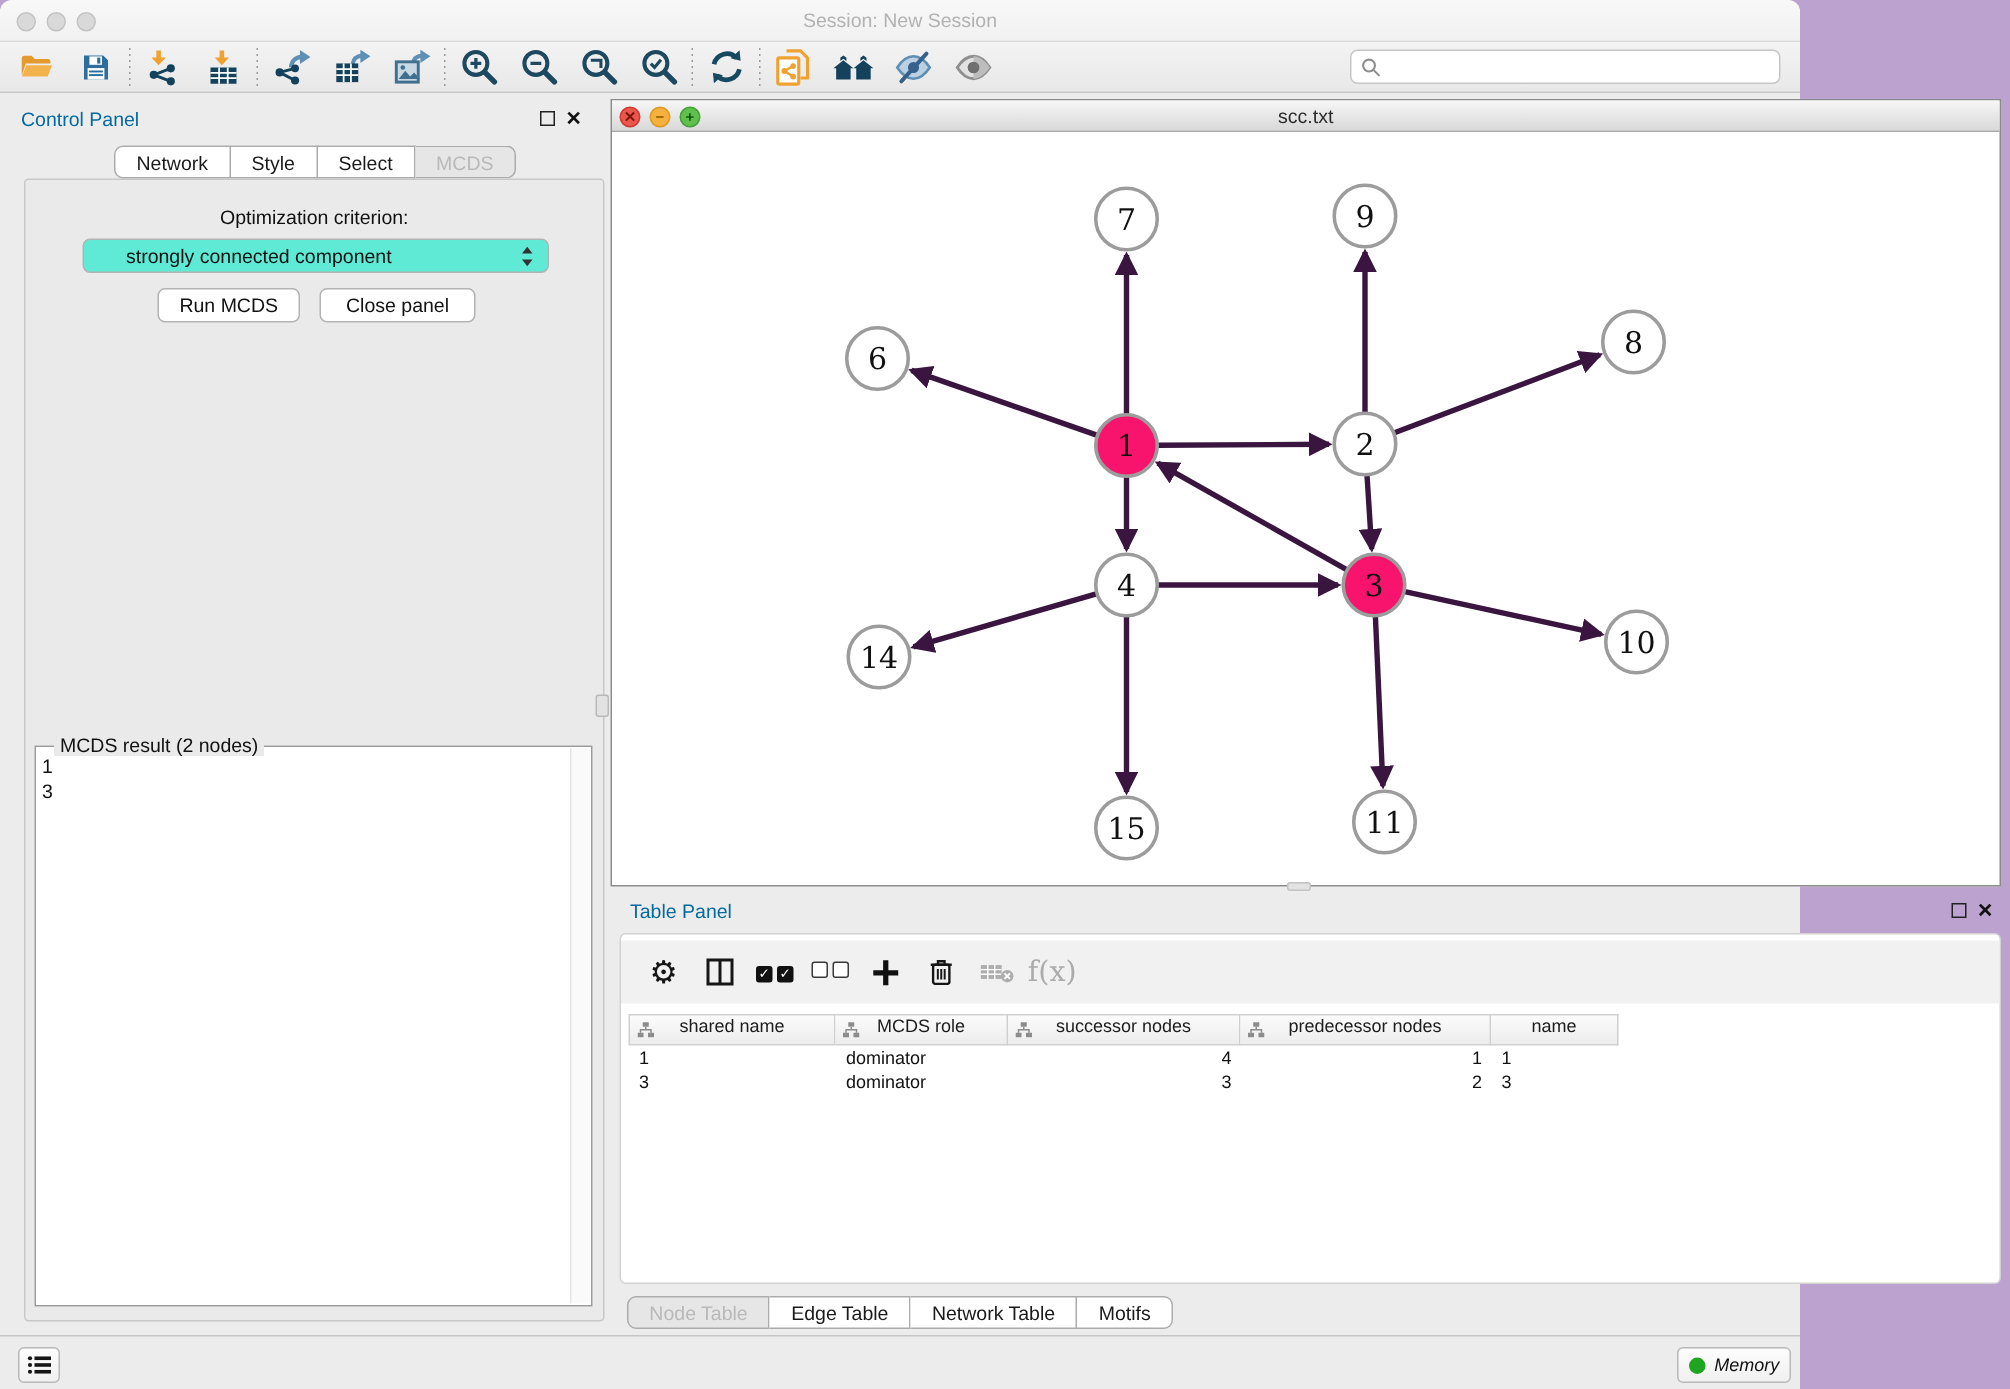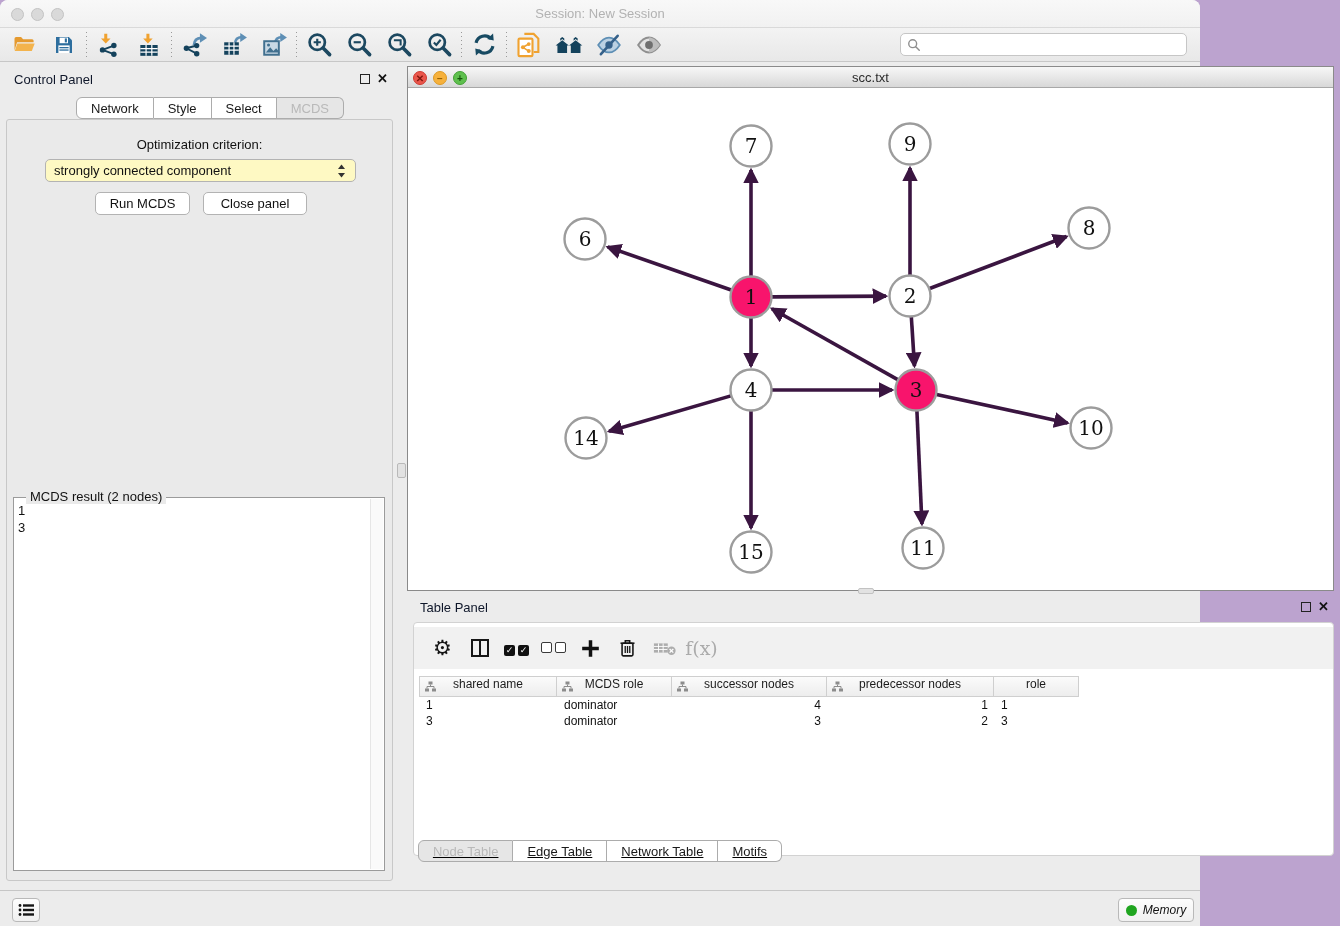--- a/index.html
+++ b/index.html
@@ -26,39 +26,39 @@
   .tb-sep { width:1px; height:26px; margin:0 2px;
             background-image:linear-gradient(#9a9a9a 30%, rgba(0,0,0,0) 0%);
             background-size:1px 4px; background-repeat:repeat-y; }
   .searchbox { position:absolute; right:13px; top:5px; width:287px; height:23px;
                background:#fff; border:1px solid #C6C6C6; border-radius:5px;
                display:flex; align-items:center; padding-left:6px; }
   .searchbox input { border:none; outline:none; flex:1; font-size:12px; background:transparent; }
 
   
   .ctrl-header { position:absolute; left:0; top:66px; width:399px; height:26px; }
-  .panel-title { font-size:13px; color:#0f172a; position:absolute; left:14px; top:6px; }
+  .panel-title { font-size:13px; color:#0369a1; position:absolute; left:14px; top:6px; }
   .float-ico { position:absolute; width:10px; height:10px; border:1.5px solid #222; top:8px; }
   .close-ico { position:absolute; top:5px; font-size:13px; font-weight:bold; color:#111; }
 
   .seg-tabs { position:absolute; display:flex; }
   .seg { height:22px; background:#fff; border:1px solid #ACACAC; border-left:none;
          font-size:13px; color:#1a1a1a; display:flex; align-items:center; justify-content:center;
          padding:0 14px; }
   .seg:first-child { border-left:1px solid #ACACAC; border-radius:6px 0 0 6px; }
   .seg:last-child { border-radius:0 6px 6px 0; }
   .seg.inactive { background:#E6E6E6; color:#B9B9B9; }
 
-  .ctrl-body { position:absolute; left:6px; top:119px; width:387px; height:762px;
+  .ctrl-body { position:absolute; left:16px; top:119px; width:387px; height:762px;
                background:#EAEAEA; border:1px solid #C8C8C8; border-radius:3px; }
   .opt-label { position:absolute; left:0; top:17px; width:100%; text-align:center;
                font-size:13px; color:#111; }
-  .dropdown { position:absolute; left:38px; top:39px; width:311px; height:23px; background:#fef9c3;
+  .dropdown { position:absolute; left:38px; top:39px; width:311px; height:23px; background:#5eead4;
               border:1px solid #B3B3B3; border-radius:5px; display:flex; align-items:center;
-              font-size:13px; color:#111; padding-left:8px; }
+              font-size:13px; color:#111; padding-left:28px; }
   .dd-stepper { position:absolute; right:6px; top:2px; width:16px; height:18px;
                 display:flex; flex-direction:column; align-items:center; justify-content:center;
                 color:#333; font-size:9px; line-height:7px; }
   .btn { position:absolute; height:23px; background:#fff; border:1px solid #B3B3B3;
          border-radius:5px; font-size:13px; color:#111; display:flex; align-items:center;
          justify-content:center; }
 
   .result-group { position:absolute; left:6px; top:377px; width:372px; height:374px;
                   background:#fff; border:1px solid #9B9B9B; }
   .result-label { position:absolute; left:12px; top:-9px; background:#EAEAEA; padding:0 4px;
@@ -100,21 +100,21 @@
   .thead { position:absolute; left:5px; top:53px; display:flex; height:21px; }
   .th { background:linear-gradient(#FBFBFB,#EDEDED); border:1px solid #CFCFCF; border-left:none;
         display:flex; align-items:flex-start; justify-content:center; font-size:12px; color:#1c1c1c;
         position:relative; }
   .th:first-child { border-left:1px solid #CFCFCF; }
   .th .tree-ico { position:absolute; left:5px; top:4px; }
   .trows { position:absolute; left:5px; top:74px; }
   .trow { display:flex; height:16px; }
   .td { font-size:12px; color:#111; line-height:16px; }
 
-  .bottom-tabs { position:absolute; left:0; top:840px; width:100%; display:flex; justify-content:center;text-decoration:underline; }
+  .bottom-tabs { position:absolute; left:0; top:864px; width:100%; display:flex; justify-content:center; }
 
   
   .statusbar { position:absolute; left:0; top:890px; width:100%; height:36px;
                background:#ECECEC; border-top:1px solid #C6C6C6;font-style:italic; }
   .status-btn { position:absolute; top:7px; height:24px; background:linear-gradient(#FDFDFD,#F0F0F0);
                 border:1px solid #B9B9B9; border-radius:4px; display:flex; align-items:center;
                 justify-content:center; font-size:12px; color:#111; }
   .mem-dot { width:11px; height:11px; border-radius:50%; background:#1FA51F; margin-right:6px; }
 </style>
 </head>
@@ -473,21 +473,21 @@
           <div class="th" style="width: 167px;">
             <svg class="tree-ico" width="11" height="11" viewBox="0 0 11 11">
               <rect x="3.5" y="0.5" width="4" height="3" fill="#8C8C8C"></rect>
               <rect x="0" y="7.5" width="4" height="3" fill="#8C8C8C"></rect>
               <rect x="7" y="7.5" width="4" height="3" fill="#8C8C8C"></rect>
               <path d="M5.5 3.5v2M2 7.5v-2h7v2" fill="none" stroke="#8C8C8C" stroke-width="1"></path>
             </svg>
             <span>predecessor nodes</span>
           </div>
           <div class="th" style="width: 85px;">
-            <span>role</span>
+            <span>name</span>
           </div>
         </div>
       <div class="trows" id="table-rows">
           <div class="trow">
             <div class="td" style="width: 138px; text-align: left; padding: 0px 0px 0px 7px;">1</div>
             <div class="td" style="width: 115px; text-align: left; padding: 0px 0px 0px 7px;">dominator</div>
             <div class="td" style="width: 155px; text-align: right; padding: 0px 6px 0px 0px;">4</div>
             <div class="td" style="width: 167px; text-align: right; padding: 0px 6px 0px 0px;">1</div>
             <div class="td" style="width: 85px; text-align: left; padding: 0px 0px 0px 7px;">1</div>
           </div>

